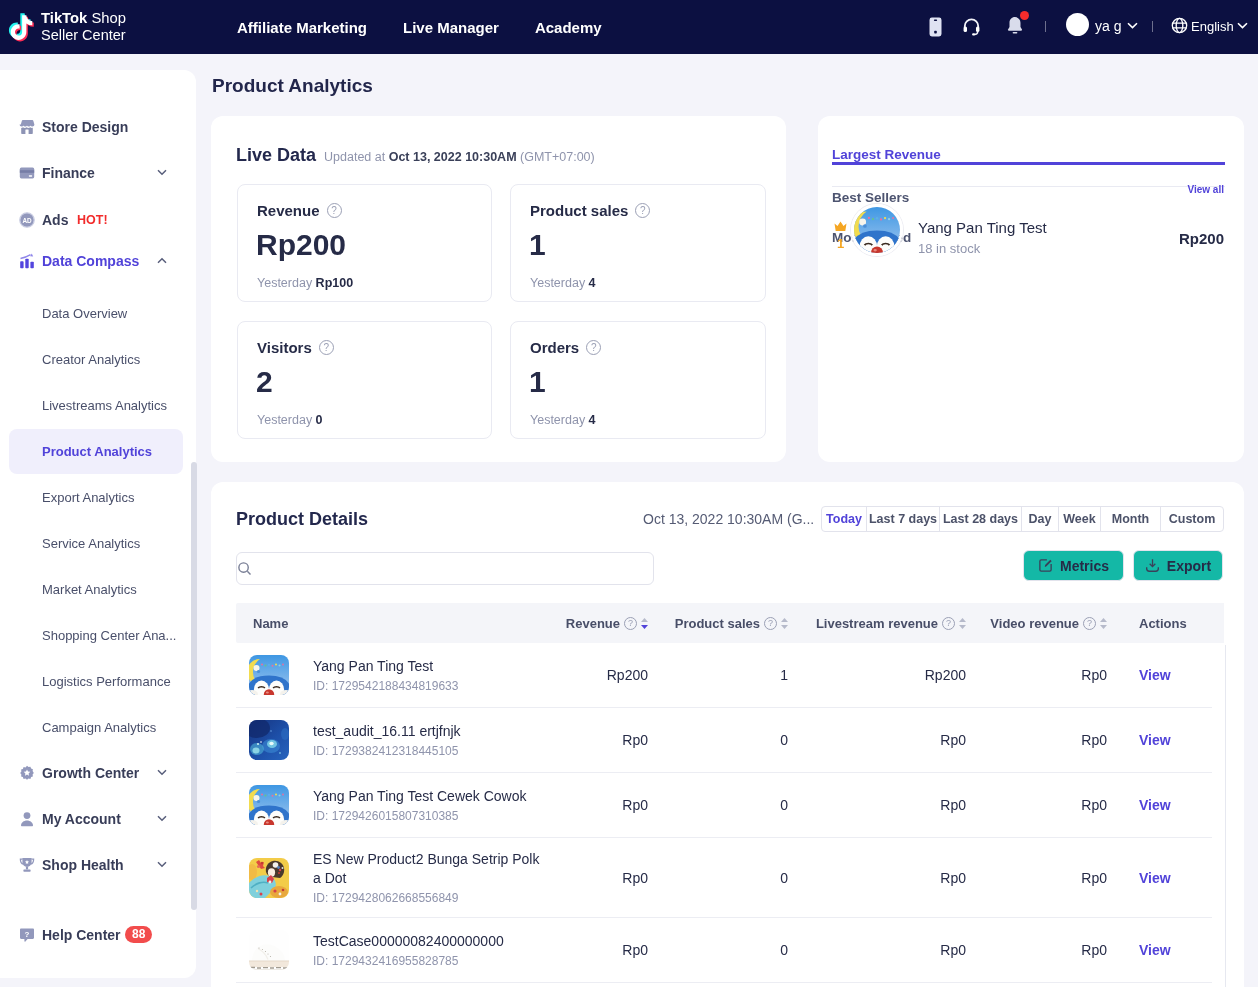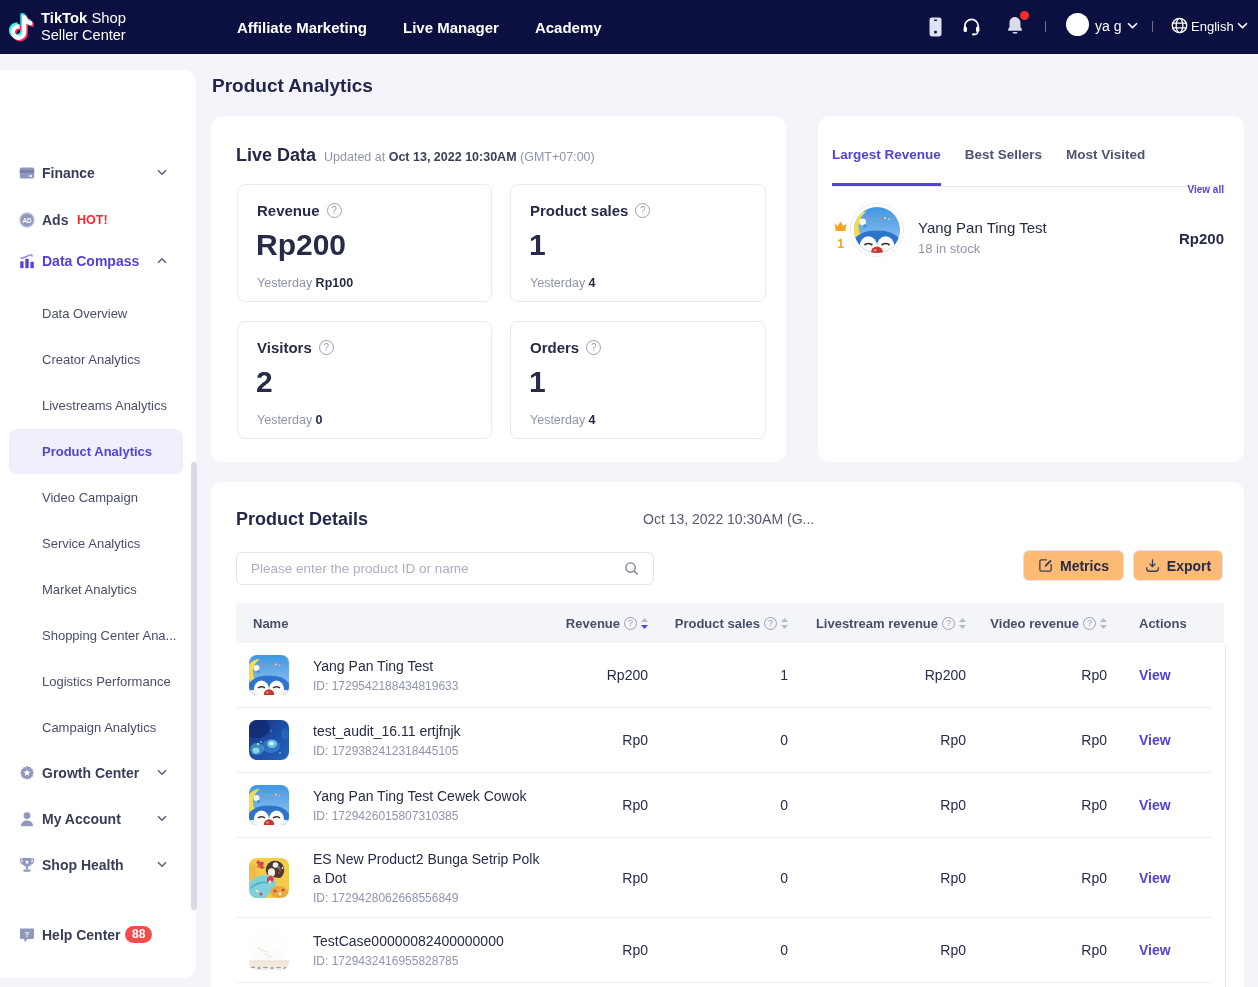--- a/index.html
+++ b/index.html
@@ -44,41 +44,41 @@
 .live-hd .t { font-size:18px; font-weight:700; color:#23284D; }
 .live-hd .u { font-size:12.5px; color:#8F94AC; margin-left:8px; }
 .live-hd .u b { color:#3A4059; font-weight:700; }
 .mcard { position:absolute; width:255px; height:118px; border:1px solid #E9EAF2; border-radius:8px; }
 .mcard .lb { position:absolute; left:19px; top:17px; font-size:15px; font-weight:700; color:#262B47; display:flex; align-items:center; gap:7px; }
 .mcard .vl { position:absolute; left:18px; top:43px; font-size:30px; font-weight:700; color:#262B47; }
 .mcard .ys { position:absolute; left:19px; top:91px; font-size:12.5px; color:#8F94AC; }
 .mcard .ys b { color:#262B47; font-weight:700; }
 .qm { width:15px; height:15px; border:1px solid #9BA0B5; border-radius:50%; color:#9BA0B5; font-size:10px; display:inline-flex; align-items:center; justify-content:center; font-weight:400; }
 
-.tabs { position:absolute; left:14px; right:19px; top:30px; height:41px; border-bottom:1px solid #E9EAF2; display:flex; gap:24px; }
+.tabs { position:absolute; left:14px; right:19px; top:30px; height:41px; border-bottom:1px solid #E9EAF2; display:flex; gap:24px;flex-direction:column; }
 .tab { font-size:13.5px; font-weight:700; color:#4D5470; padding-top:1px; }
 .tab.on { color:#5143D9; border-bottom:3px solid #5143D9; }
 .viewall { position:absolute; right:20px; top:68px; color:#5143D9; font-size:10px; font-weight:700; }
 .trow { position:absolute; left:16px; top:92px; right:20px; height:60px; }
 .crown { position:absolute; }
 .rank1 { position:absolute; left:3px; top:28px; color:#F5A623; font-weight:700; font-size:13px; }
 .tavatar { position:absolute; left:17px; top:-4px; width:52px; height:52px; border-radius:50%; overflow:hidden; border:3px solid #fff; box-shadow:0 0 0 1px #ECECF2; }
 .tname { position:absolute; left:84px; top:11px; font-size:15px; color:#262B47; }
 .tstock { position:absolute; left:84px; top:33px; font-size:13px; color:#8F94AC; }
 .tprice { position:absolute; right:0; top:22px; font-size:15px; font-weight:700; color:#262B47; }
 
 
 .pd-hd { position:absolute; left:25px; top:27px; font-size:18px; font-weight:700; color:#23284D; }
 .pd-date { position:absolute; left:432px; top:29px; font-size:14px; color:#555B74; }
 .seg { position:absolute; right:20px; top:24px; white-space:nowrap; height:26px; display:flex; border:1px solid #E2E3EC; border-radius:4px; background:#fff; }
 .seg div { font-size:12.5px; font-weight:700; color:#4C5269; display:flex; align-items:center; justify-content:center; border-left:1px solid #E2E3EC; }
 .seg div:first-child { border-left:none; color:#5143D9; }
 .search { position:absolute; left:25px; top:70px; width:418px; height:33px; border:1px solid #E2E3EC; border-radius:6px; display:flex; align-items:center; }
 .search .ph { margin-left:14px; font-size:13.5px; color:#A9AEC2; flex:1; }
-.btn { position:absolute; top:68px; height:31px; border:1px solid #E2E3EC; border-radius:6px; background:#fdba74; display:flex; align-items:center; justify-content:center; gap:7px; font-size:14px; font-weight:700; color:#262B47; }
+.btn { position:absolute; top:68px; height:31px; border:1px solid #E2E3EC; border-radius:6px; background:#14b8a6; display:flex; align-items:center; justify-content:center; gap:7px; font-size:14px; font-weight:700; color:#262B47; }
 #btn-metrics { left:812px; width:101px; }
 #btn-export { left:922px; width:90px; }
 
 table.grid { position:absolute; left:25px; top:121px; width:988px; border-collapse:collapse; }
 table.grid th { background:#F4F5F9; height:40px; font-size:13px; font-weight:700; color:#484E68; text-align:right; padding:0; }
 table.grid th:first-child { text-align:left; padding-left:17px; border-radius:2px 0 0 2px; }
 table.grid td.gut { border-bottom:none; }
 table.grid td { border-bottom:1px solid #ECEDF3; text-align:right; font-size:14px; color:#262B47; padding:0; }
 .thw { display:inline-flex; align-items:center; gap:4px; }
 .namecell { display:flex; align-items:center; text-align:left; padding:12px 0; }
@@ -148,20 +148,28 @@
     </span>
     <span class="uname" style="position:absolute; left:1191px; top:19px; font-weight:400; font-size:13px;">English</span>
     <svg style="position:absolute; left:1237px; top:22px;" width="11" height="7" viewBox="0 0 11 7" fill="none" stroke="#fff" stroke-width="1.6">
         <path d="M1 1.2 5.5 5.6 10 1.2"></path>
       </svg>
   </div>
   </div>
 
 <div class="side">
   <div class="sel-bg"></div>
+  <div class="mi" style="top:34px;">
+    <svg class="ic" viewBox="0 0 16 16">
+        <path d="M1.2 5.6 2.3 1.8c.1-.4.5-.7.9-.8h9.6c.4 0 .8.3.9.8l1.1 3.8c0 1.1-.9 2-2 2-.8 0-1.5-.5-1.8-1.2-.3.7-1 1.2-1.8 1.2s-1.5-.5-1.8-1.2C7.1 7.1 6.4 7.6 5.6 7.6s-1.5-.5-1.8-1.2C3.5 7.1 2.8 7.6 2 7.6c-1.1 0-2-.9-2-2z" fill="#9298BC" transform="translate(0.6,0)"></path>
+        <path d="M2.2 8.8V14c0 .6.4 1 1 1h9.6c.6 0 1-.4 1-1V8.8c-.9.3-1.9.1-2.6-.5-.5.4-1.2.6-1.8.6-.7 0-1.3-.2-1.8-.6-.5.4-1.2.6-1.8.6s-1.3-.2-1.8-.6c-.7.6-1.6.8-2.6.5z" fill="#7A81A8" opacity=".85"></path>
+        <rect x="6.4" y="10.4" width="3.2" height="4.6" rx=".5" fill="#fff"></rect>
+      </svg>
+    <span class="tx">Store Design</span>
+  </div>
   <div class="mi" style="top:80px;">
     <svg class="ic" viewBox="0 0 16 16">
         <rect x="0.8" y="2.6" width="14.4" height="10.8" rx="1.6" fill="#9298BC"></rect>
         <rect x="0.8" y="5.2" width="14.4" height="2.6" fill="#767DA6"></rect>
         <rect x="9.8" y="10.2" width="3.4" height="1.5" rx=".6" fill="#fff"></rect>
       </svg>
     <span class="tx">Finance</span>
     <svg class="chev" width="10" height="7" viewBox="0 0 10 7" fill="none" stroke="#585E7B" stroke-width="1.5">
         <path d="M1 1.3 5 5.3 9 1.3"></path>
       </svg>
@@ -194,21 +202,21 @@
   <div class="smi" style="top:266px;padding-left:24px;">
       <span class="tx">Creator Analytics</span>
     </div>
   <div class="smi" style="top:312px;">
       <span class="tx">Livestreams Analytics</span>
     </div>
   <div class="smi" style="top:358px;">
       <span class="tx" style="color:#5143D9; font-weight:700;">Product Analytics</span>
     </div>
   <div class="smi" style="top:404px;">
-      <span class="tx">Video Campaign</span>
+      <span class="tx">Export Analytics</span>
     </div>
   <div class="smi" style="top:450px;">
       <span class="tx">Service Analytics</span>
     </div>
   <div class="smi" style="top:496px;">
       <span class="tx">Market Analytics</span>
     </div>
   <div class="smi" style="top:542px;">
       <span class="tx">Shopping Center Ana...</span>
     </div>
@@ -337,22 +345,30 @@
     <div class="tname">Yang Pan Ting Test</div>
     <div class="tstock">18 in stock</div>
     <div class="tprice">Rp200</div>
   </div>
 </div>
 
 <div class="card" id="details">
   <div style="position:absolute; left:1014px; top:163px; width:1px; height:397px; background:#E6E8F0;"></div>
   <div class="pd-hd">Product Details</div>
   <div class="pd-date">Oct 13, 2022 10:30AM (G...</div>
+  <div class="seg">
+    <div style="width:44px;">Today</div>
+      <div style="width:73px;">Last 7 days</div>
+      <div style="width:82px;">Last 28 days</div>
+      <div style="width:37px;">Day</div>
+      <div style="width:42px;">Week</div>
+      <div style="width:60px;">Month</div>
+      <div style="width:63px;">Custom</div>
+  </div>
   <div class="search">
-    <span class="ph">Please enter the product ID or name</span>
     <svg style="margin-right:14px;" width="15" height="15" viewBox="0 0 16 16" fill="none" stroke="#787E95" stroke-width="1.5">
         <circle cx="7" cy="7" r="5"></circle>
         <path d="M11 11l3.4 3.4"></path>
       </svg>
   </div>
   <div class="btn" id="btn-metrics">
     <svg width="15" height="15" viewBox="0 0 16 16" fill="none" stroke="#3A4059" stroke-width="1.4">
         <path d="M9.5 2H3.4C2.6 2 2 2.6 2 3.4v9.2c0 .8.6 1.4 1.4 1.4h9.2c.8 0 1.4-.6 1.4-1.4V6.5"></path>
         <path d="M13.6 2.4 7.8 8.2"></path>
         <path d="M13.6 2.4l.9 1-5.8 5.7-1.5.4.4-1.4z" fill="#3A4059" stroke="none"></path>

